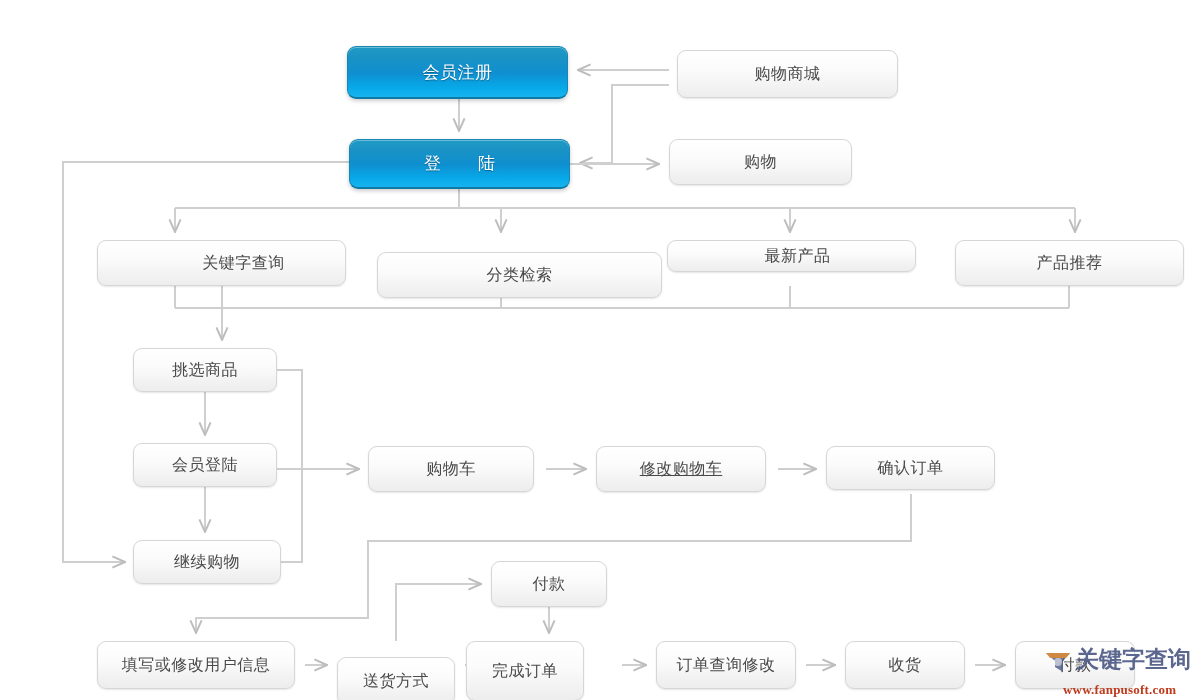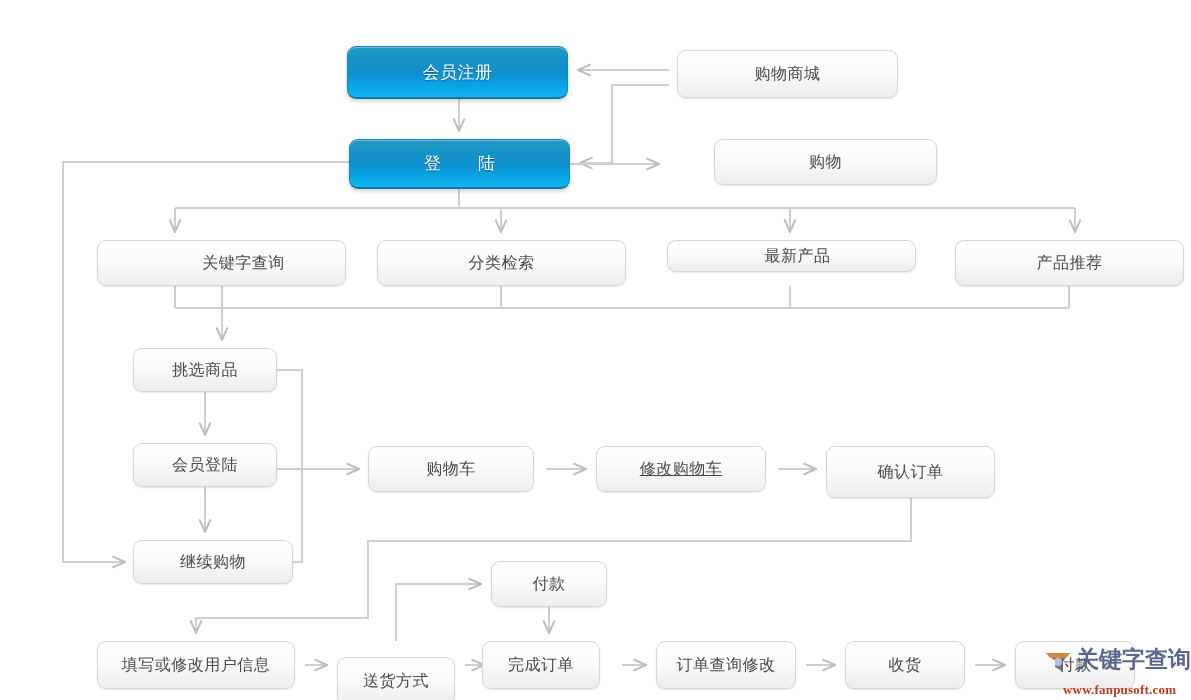--- a/index.html
+++ b/index.html
@@ -156,49 +156,49 @@
       <path d="M975,665 L1005,665" marker-end="url(#ah)"></path>
     </g>
   </svg>
 
   <div class="node accent" style="left:347px;top:46px;width:221px;height:53px;">会员注册</div>
 
   <div class="node plain" style="left:669px;top:50px;width:221px;height:48px;margin-left:8px;">购物商城</div>
 
   <div class="node accent wide-gap" style="left:349px;top:139px;width:221px;height:50px;">登　陆</div>
 
-  <div class="node plain" style="left:669px;top:139px;width:223px;height:46px;margin-left:45px;">购物</div>
+  <div class="node plain" style="left:669px;top:139px;width:183px;height:46px;">购物</div>
 
   <div class="node plain" style="left:97px;top:240px;width:249px;height:46px;padding-left:44px;">关键字查询</div>
 
-  <div class="node plain" style="left:377px;top:240px;width:249px;height:46px;">分类检索</div>
+  <div class="node plain" style="left:377px;top:252px;width:285px;height:46px;">分类检索</div>
 
   <div class="node plain" style="left:667px;top:240px;width:249px;height:32px;padding-left:12px;">最新产品</div>
 
   <div class="node plain" style="left:955px;top:240px;width:229px;height:46px;">产品推荐</div>
 
   <div class="node plain" style="left:133px;top:348px;width:144px;height:44px;">挑选商品</div>
 
   <div class="node plain" style="left:133px;top:443px;width:144px;height:44px;">会员登陆</div>
 
-  <div class="node plain" style="left:133px;top:540px;width:160px;height:44px;">继续购物</div>
+  <div class="node plain" style="left:133px;top:540px;width:148px;height:44px;">继续购物</div>
 
   <div class="node plain" style="left:368px;top:446px;width:166px;height:46px;">购物车</div>
 
   <div class="node plain" style="left:596px;top:446px;width:170px;height:46px;text-decoration:underline;">修改购物车</div>
 
-  <div class="node plain" style="left:826px;top:446px;width:169px;height:52px;">确认订单</div>
+  <div class="node plain" style="left:826px;top:446px;width:169px;height:44px;">确认订单</div>
 
   <div class="node plain" style="left:491px;top:561px;width:116px;height:46px;">付款</div>
 
   <div class="node plain" style="left:97px;top:641px;width:198px;height:48px;">填写或修改用户信息</div>
 
   <div class="node plain" style="left:337px;top:641px;width:118px;height:48px;margin-top:16px;">送货方式</div>
 
-  <div class="node plain" style="left:482px;top:641px;width:118px;height:48px;">完成订单</div>
+  <div class="node plain" style="left:466px;top:641px;width:118px;height:60px;">完成订单</div>
 
   <div class="node plain" style="left:656px;top:641px;width:140px;height:48px;">订单查询修改</div>
 
   <div class="node plain" style="left:845px;top:641px;width:120px;height:48px;">收货</div>
 
   <div class="node plain" style="left:1015px;top:641px;width:120px;height:48px;">付款</div>
 
   <div id="watermark">
     <div id="wm-row">
       <span id="wm-mark">

